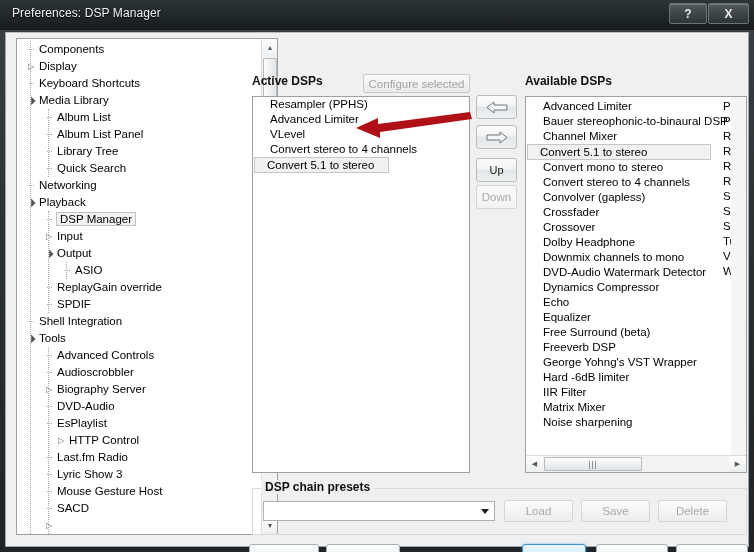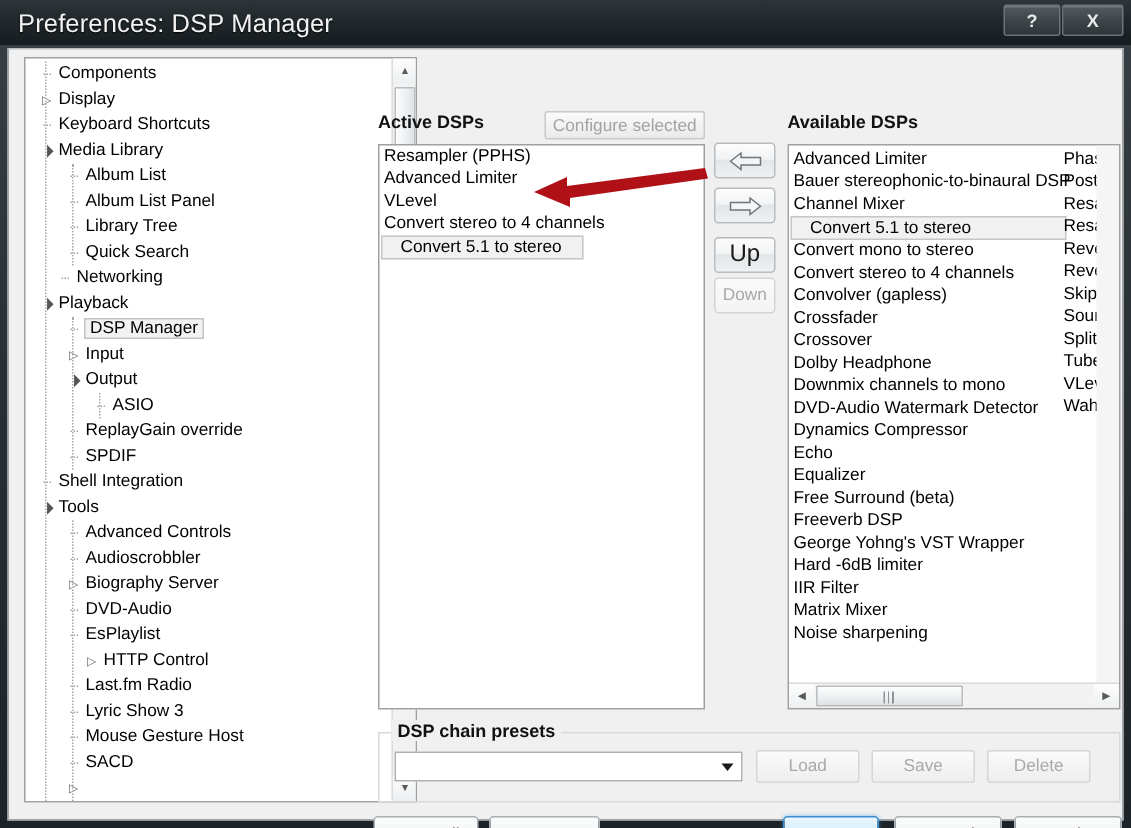--- a/index.html
+++ b/index.html
@@ -16,21 +16,21 @@
     background: linear-gradient(to bottom, #3a4146 0%, #2b3236 40%, #1d2326 100%);
     padding: 0;
   }
   
   #titlebar {
     position: absolute; left: 0; top: 0; width: 754px; height: 30px;
     background: linear-gradient(to bottom, #2e3538 0%, #20272a 50%, #161b1e 100%);
   }
   #title-text {
     position: absolute; left: 12px; top: 6px;
-    font-size: 17px; color: #f2f2f2;
+    font-size: 12px; color: #f2f2f2;
     text-shadow: 0 1px 1px #000;
     letter-spacing: 0.1px;
     text-align: right;
   }
   .caption-btn {
     position: absolute; top: 3px; height: 21px; width: 38px;
     border: 1px solid #6d7579;
     border-radius: 2px;
     background: linear-gradient(to bottom, #535b60 0%, #3e4649 50%, #2e3639 100%);
     color: #eaeaea; font-size: 12px; font-weight: bold;
@@ -121,21 +121,21 @@
   
   #active-list {
     position: absolute; left: 246px; top: 63px;
     width: 218px; height: 377px;
     background: #fff; border: 1px solid #a0a0a0;
     overflow: hidden;
   }
   .li {
     height: 15px; line-height: 15px;
     font-size: 11.5px; color: #000;
-    padding-left: 3px; white-space: nowrap;
+    padding-left: 17px; white-space: nowrap;
   }
   .li.sel {
     background: #f1f1f1;
     border: 1px solid #c6c6c6;
     height: 16px; line-height: 14px;
     padding-left: 12px;
     margin: 0 2px 0 1px;
   }
 
   #configure-btn {
@@ -150,21 +150,21 @@
   
   .xfer {
     position: absolute; left: 470px;
     width: 41px; height: 24px;
     border: 1px solid #b6bcc0; border-radius: 3px;
     background: linear-gradient(to bottom,#fcfcfc 0%,#f2f3f4 45%,#e3e6e8 50%,#eef0f1 100%);
     display: flex; align-items: center; justify-content: center;
   }
   #btn-left  { top: 62px; }
   #btn-right { top: 92px; }
-  #btn-up    { top: 125px; color:#1a1a1a; font-size: 16px; }
+  #btn-up    { top: 125px; color:#1a1a1a; font-size: 11px; }
   #btn-down  { top: 152px; color:#a8a8a8; font-size: 11.5px;
                background: linear-gradient(to bottom,#fafafa,#f3f3f3);
                border-color:#d4d4d4; }
   .arrow-svg { display:block; }
 
   
   #avail-list {
     position: absolute; left: 519px; top: 63px;
     width: 222px; height: 377px;
     background: #fff; border: 1px solid #a0a0a0;
@@ -273,21 +273,21 @@
     <div id="tree-panel">
       <div id="tree-inner">
           <div class="tnode" style="padding-left: 6px;"><span class="dash">···</span><span class="lbl">Components</span></div>
           <div class="tnode" style="padding-left: 6px;"><span class="glyph">▷</span><span class="lbl">Display</span></div>
           <div class="tnode" style="padding-left: 6px;"><span class="dash">···</span><span class="lbl">Keyboard Shortcuts</span></div>
           <div class="tnode" style="padding-left: 6px;"><span class="glyph" style="transform: rotate(-45deg); color: rgb(85, 85, 85);">◢</span><span class="lbl">Media Library</span></div>
           <div class="tnode" style="padding-left: 24px;"><span class="dash">···</span><span class="lbl">Album List</span></div>
           <div class="tnode" style="padding-left: 24px;"><span class="dash">···</span><span class="lbl">Album List Panel</span></div>
           <div class="tnode" style="padding-left: 24px;"><span class="dash">···</span><span class="lbl">Library Tree</span></div>
           <div class="tnode" style="padding-left: 24px;"><span class="dash">···</span><span class="lbl">Quick Search</span></div>
-          <div class="tnode" style="padding-left: 6px; margin-left: 12px;"><span class="dash">···</span><span class="lbl">Networking</span></div>
+          <div class="tnode" style="padding-left: 6px;"><span class="dash">···</span><span class="lbl">Networking</span></div>
           <div class="tnode" style="padding-left: 6px;"><span class="glyph" style="transform: rotate(-45deg); color: rgb(85, 85, 85);">◢</span><span class="lbl">Playback</span></div>
           <div class="tnode sel" style="padding-left: 24px;"><span class="dash">···</span><span class="lbl">DSP Manager</span></div>
           <div class="tnode" style="padding-left: 24px;"><span class="glyph">▷</span><span class="lbl">Input</span></div>
           <div class="tnode" style="padding-left: 24px;"><span class="glyph" style="transform: rotate(-45deg); color: rgb(85, 85, 85);">◢</span><span class="lbl">Output</span></div>
           <div class="tnode" style="padding-left: 42px;"><span class="dash">···</span><span class="lbl">ASIO</span></div>
           <div class="tnode" style="padding-left: 24px;"><span class="dash">···</span><span class="lbl">ReplayGain override</span></div>
           <div class="tnode" style="padding-left: 24px;"><span class="dash">···</span><span class="lbl">SPDIF</span></div>
           <div class="tnode" style="padding-left: 6px;"><span class="dash">···</span><span class="lbl">Shell Integration</span></div>
           <div class="tnode" style="padding-left: 6px;"><span class="glyph" style="transform: rotate(-45deg); color: rgb(85, 85, 85);">◢</span><span class="lbl">Tools</span></div>
           <div class="tnode" style="padding-left: 24px;"><span class="dash">···</span><span class="lbl">Advanced Controls</span></div>

